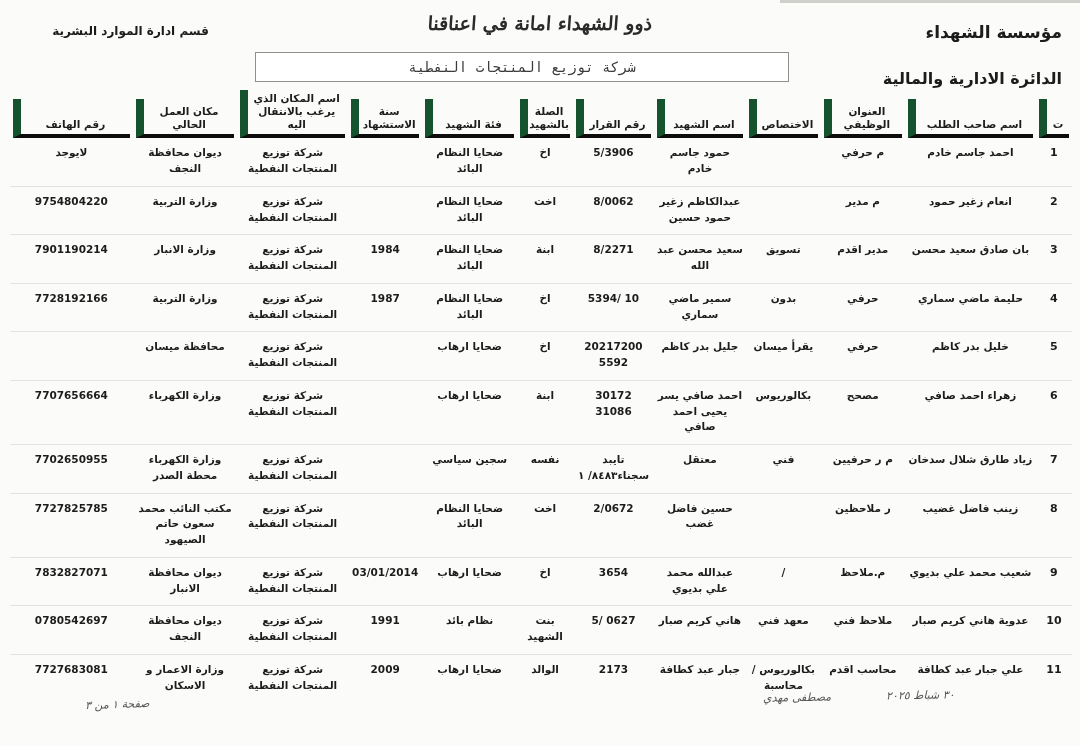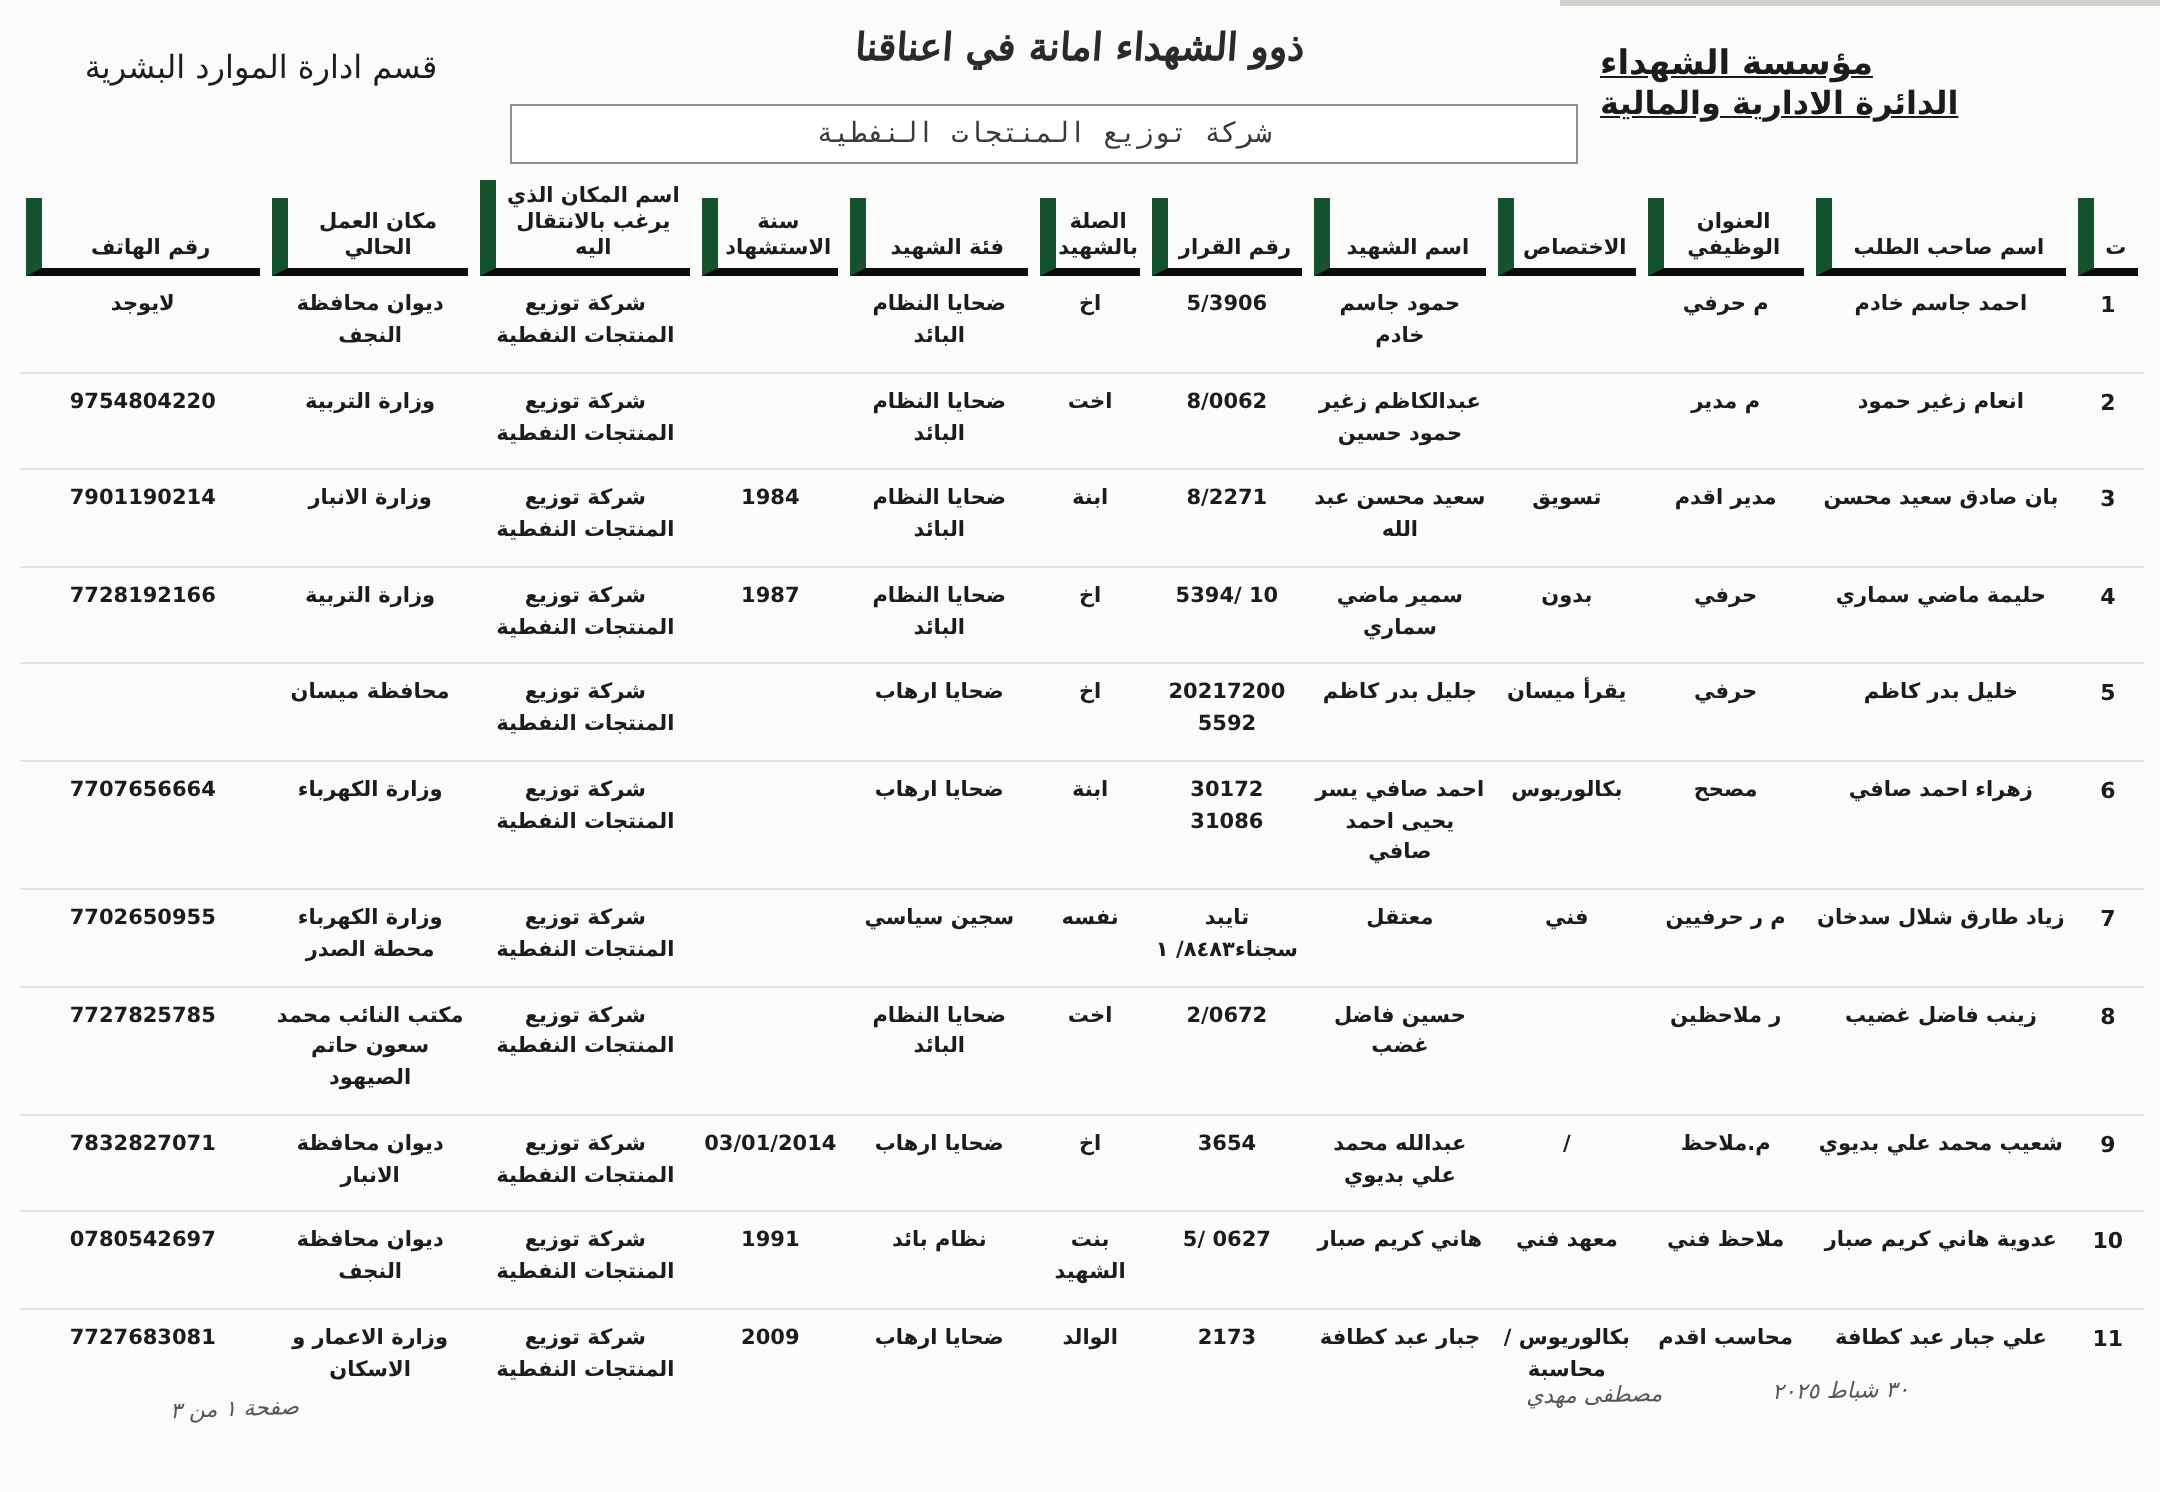--- a/index.html
+++ b/index.html
@@ -4,25 +4,25 @@
 <style>
   html,body{margin:0;padding:0;}
   body{
     width:1080px;height:746px;position:relative;overflow:hidden;
     background:#fbfbf9;
     font-family:"DejaVu Sans","Liberation Sans",sans-serif;
     color:#1c1c1c;
   }
   .abs{position:absolute;}
   
-  .org-block{top:22px;right:30px;width:250px;text-align:left;text-decoration:underline;}
+  .org-block{top:22px;right:18px;width:250px;text-align:right;}
   .org-title{font-size:17px;font-weight:bold;letter-spacing:.5px;}
-  .org-subtitle{font-size:16px;font-weight:bold;margin-top:0;}
+  .org-subtitle{font-size:16px;font-weight:bold;margin-top:27px;}
   .dept-block{top:24px;left:18px;width:225px;text-align:center;}
-  .dept-title{font-size:16px;font-weight:normal;text-align:center;}
+  .dept-title{font-size:12px;font-weight:bold;text-align:center;}
   .dept-subtitle{font-size:17px;font-weight:bold;margin-top:10px;letter-spacing:1px;}
   .motto{
     top:12px;left:330px;width:420px;text-align:center;
     font-family:"DejaVu Serif","Liberation Serif",serif;
     font-size:19px;font-weight:bold;color:#2a2a2a;
     transform:skewX(-4deg);
   }
   .company-box{
     top:52px;left:255px;width:532px;height:28px;
     border:1px solid #8f8f8f;background:#fff;

